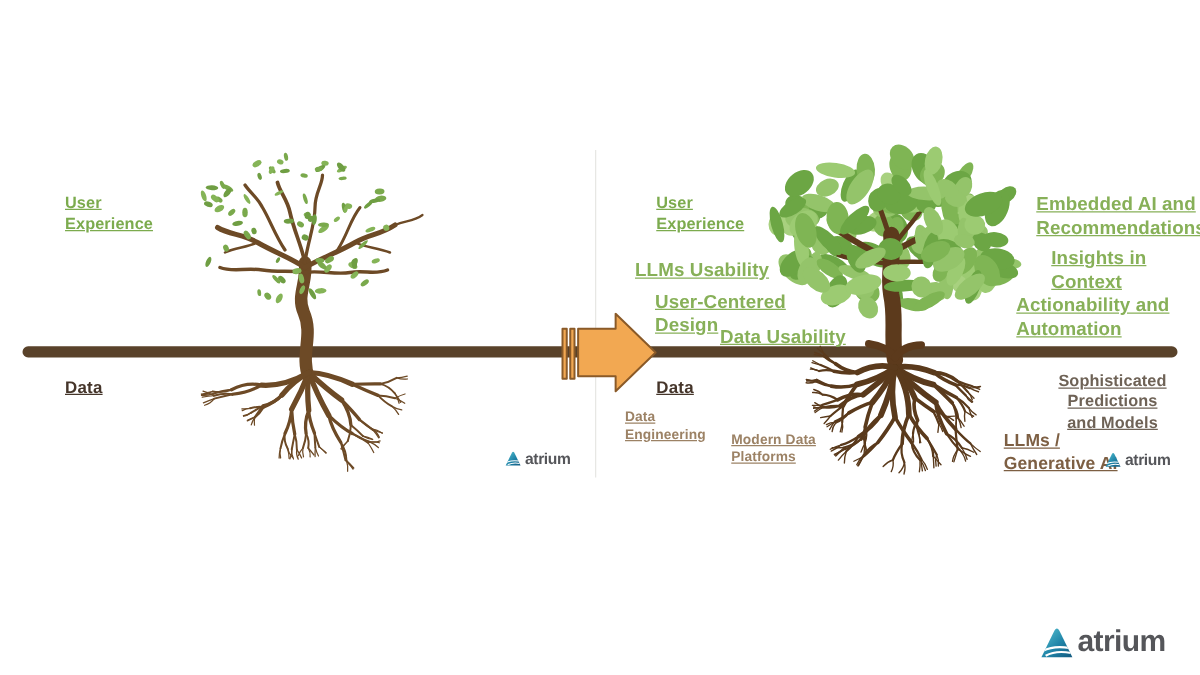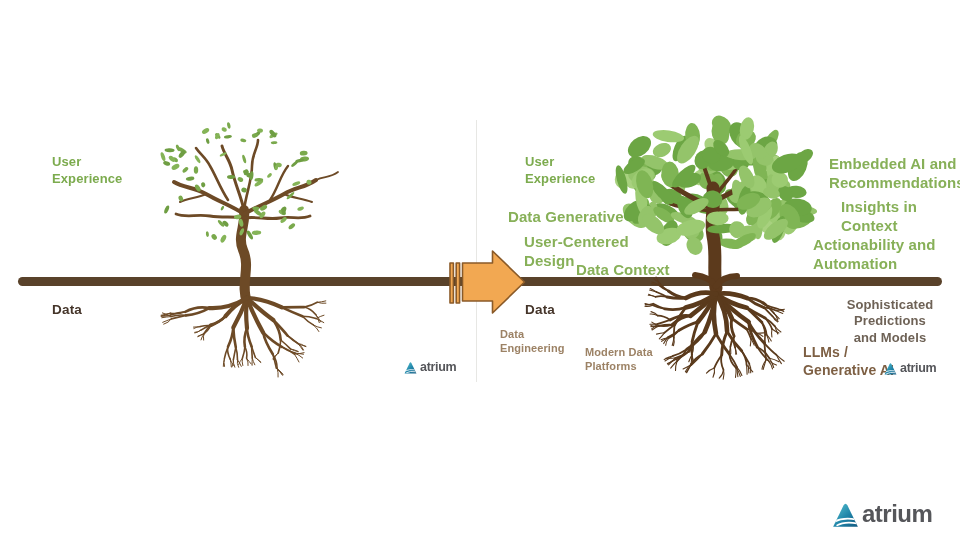--- a/index.html
+++ b/index.html
@@ -7,28 +7,28 @@
     width:960px;height:540px;background:#ffffff;overflow:hidden;position:relative;
     font-family:"Liberation Sans", sans-serif;
   }
   .stage{position:absolute;inset:0;}
   .divider{position:absolute;left:476px;top:120px;width:1px;height:262px;background:#e7e7e4;}
   .ground{position:absolute;left:18px;top:277px;width:924px;height:9px;border-radius:5px;background:#59422a;}
   .tree{position:absolute;}
   .tree-left{left:140px;top:112px;width:215px;height:270px;}
   .tree-right{left:585px;top:112px;width:265px;height:278px;}
   .arrow{position:absolute;left:448px;top:250px;width:80px;height:66px;}
-  .label{position:absolute;white-space:pre-line;font-weight:700;letter-spacing:.1px;}
+  .label{position:absolute;white-space:pre-line;font-weight:700;letter-spacing:.1px;text-decoration:underline;}
   .lbl-green-h{font-size:13px;line-height:1.3;color:#7cab4e;}
   .lbl-green{font-size:15px;line-height:1.27;color:#87b058;}
   .lbl-dark{font-size:13.5px;line-height:1.2;color:#45352a;letter-spacing:.2px;}
   .lbl-taupe{font-size:11px;line-height:1.27;color:#9c8265;}
   .lbl-brown{font-size:14px;line-height:1.27;color:#7d5f43;}
   .lbl-graybrown{font-size:13px;line-height:1.25;color:#6e6256;text-align:center;}
-  .logo{position:absolute;display:flex;align-items:flex-end;gap:3px;}
+  .logo{position:absolute;display:flex;align-items:center;gap:3px;}
   .logo-text{font-weight:700;color:#55565a;letter-spacing:-.3px;}
   .logo-sm .logo-text{font-size:12.5px;}
   .logo-sm svg{width:13px;height:12px;}
   .logo-lg .logo-text{font-size:24px;letter-spacing:-.5px;}
   .logo-lg svg{width:27px;height:25px;}
 </style>
 </head>
 <body>
 
 <svg width="0" height="0" style="position:absolute" aria-hidden="true">
@@ -575,24 +575,24 @@
       <path d="M14.5,13 h30 v-12 l32,31 l-32,31 v-12 h-30 z"></path>
     </g>
   </svg>
 
   <div class="label lbl-green-h" style="left:52px;top:154px">User
 Experience</div>
   <div class="label lbl-dark" style="left:52px;top:302px">Data</div>
 
   <div class="label lbl-green-h" style="left:525px;top:154px">User
 Experience</div>
-  <div class="label lbl-green" style="left:508px;top:207px">Data Generative</div>
+  <div class="label lbl-green" style="left:508px;top:207px">LLMs Usability</div>
   <div class="label lbl-green" style="left:524px;top:232px">User-Centered
 Design</div>
-  <div class="label lbl-green" style="left:576px;top:260px">Data Context</div>
+  <div class="label lbl-green" style="left:576px;top:260px">Data Usability</div>
   <div class="label lbl-green" style="left:829px;top:154px">Embedded AI and
 Recommendations</div>
   <div class="label lbl-green" style="left:841px;top:197px">Insights in Context</div>
   <div class="label lbl-green" style="left:813px;top:235px">Actionability and
 Automation</div>
   <div class="label lbl-dark" style="left:525px;top:302px">Data</div>
   <div class="label lbl-taupe" style="left:500px;top:328px">Data
 Engineering</div>
   <div class="label lbl-taupe" style="left:585px;top:346px">Modern Data
 Platforms</div>

